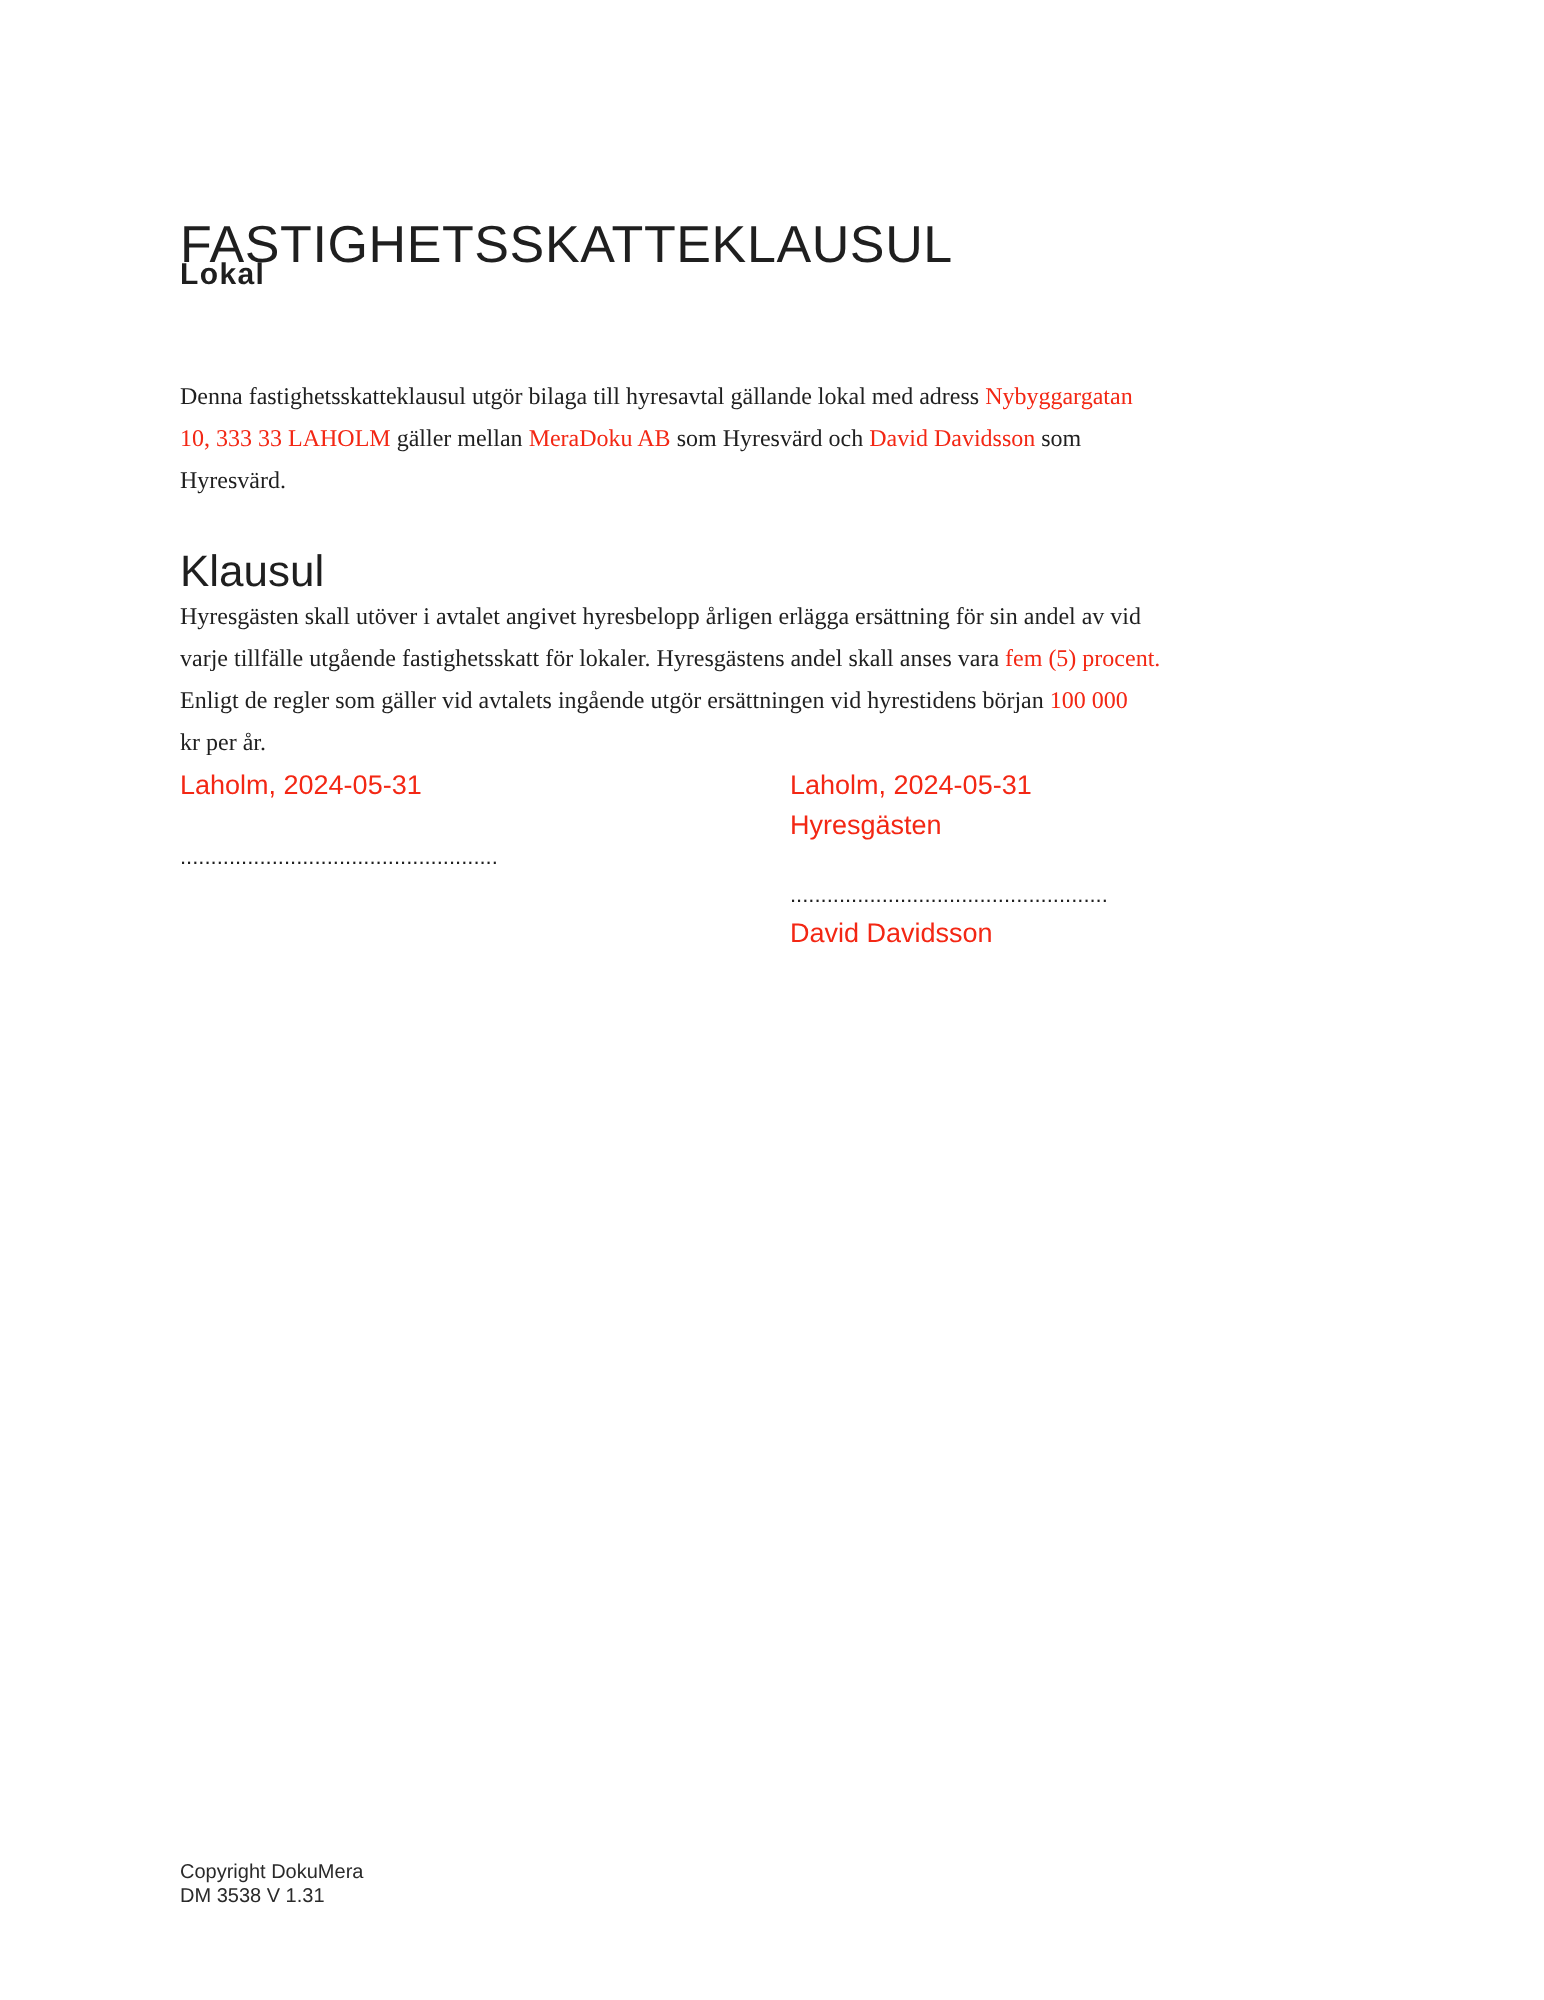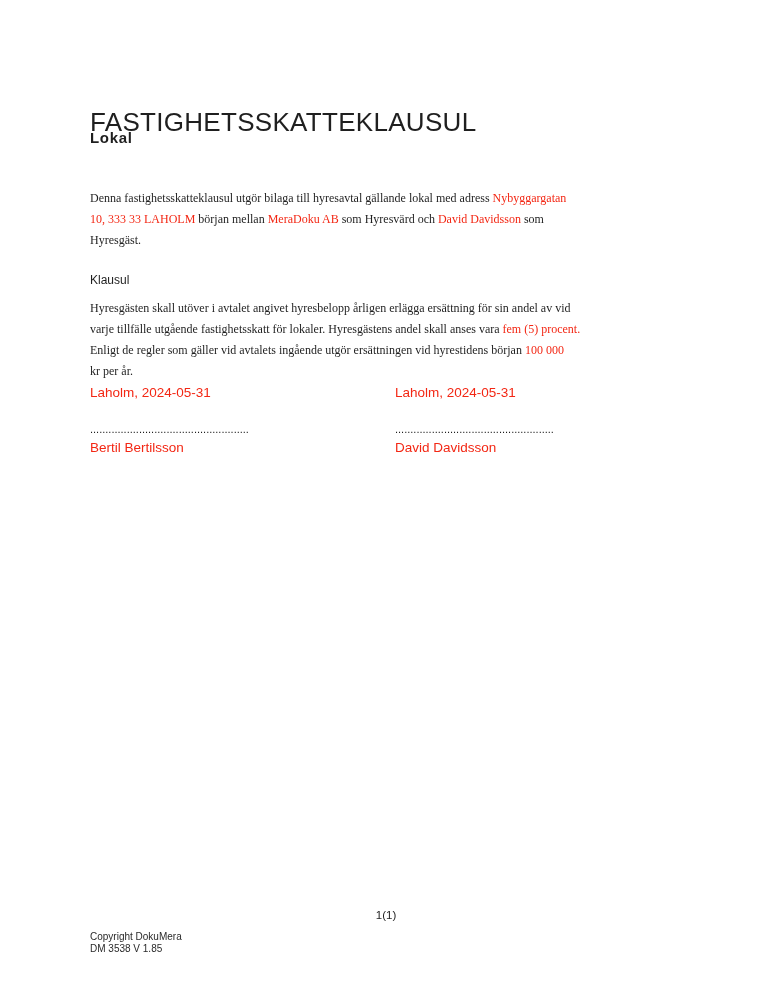--- a/index.html
+++ b/index.html
@@ -41,21 +41,21 @@
     font-size:12px;
     line-height:21px;
     color:var(--text);
     margin:0;
     font-family:Liberation Serif, serif;
   }
   .para-intro{ top:188px; }
   .section-heading{
     position:absolute;
     left:90px; top:273px;
-    font-size:12px;
+    font-size:22px;
     font-weight:400;
     color:var(--text);
     margin:0;
   }
   .para-clause{ top:298px; }
   .red{ color:var(--accent); }
   .sig-col{
     position:absolute;
     top:383px;
     width:270px;
@@ -93,38 +93,37 @@
   }
 </style>
 </head>
 <body>
 
 <div class="page">
 
   <h1 class="doc-title">FASTIGHETSSKATTEKLAUSUL</h1>
   <div class="doc-subtitle">Lokal</div>
 
-  <p class="para para-intro"><span>Denna fastighetsskatteklausul utgör bilaga till hyresavtal gällande lokal med adress </span><span class="red">Nybyggargatan</span><br><span class="red">10, 333 33 LAHOLM</span><span> början mellan </span><span class="red">MeraDoku AB</span><span> som Hyresvärd och </span><span class="red">David Davidsson</span><span> som</span><br><span>Hyresgäst.</span></p>
+  <p class="para para-intro"><span>Denna fastighetsskatteklausul utgör bilaga till hyresavtal gällande lokal med adress </span><span class="red">Nybyggargatan</span><br><span class="red">10, 333 33 LAHOLM</span><span> gäller mellan </span><span class="red">MeraDoku AB</span><span> som Hyresvärd och </span><span class="red">David Davidsson</span><span> som</span><br><span>Hyresvärd.</span></p>
 
   <h2 class="section-heading">Klausul</h2>
 
   <p class="para para-clause"><span>Hyresgästen skall utöver i avtalet angivet hyresbelopp årligen erlägga ersättning för sin andel av vid</span><br><span>varje tillfälle utgående fastighetsskatt för lokaler. Hyresgästens andel skall anses vara </span><span class="red">fem (5) procent.</span><br><span>Enligt de regler som gäller vid avtalets ingående utgör ersättningen vid hyrestidens början </span><span class="red">100 000</span><br><span>kr per år.</span></p>
 
   <div class="sig-col left">
     <div class="sig-date">Laholm, 2024-05-31</div>
     <div class="sig-line">....................................................</div>
-    <div class="sig-name">Bertil Bertilsson</div>
   </div>
 
   <div class="sig-col right">
     <div class="sig-date">Laholm, 2024-05-31</div>
+    <div class="sig-role">Hyresgästen</div>
     <div class="sig-line">....................................................</div>
     <div class="sig-name">David Davidsson</div>
   </div>
 
-  <div class="page-number">1(1)</div>
 
   <div class="footer-meta">
     <div>Copyright DokuMera</div>
-    <div>DM 3538 V 1.85</div>
+    <div>DM 3538 V 1.31</div>
   </div>
 
 </div>
 
 </body></html>

